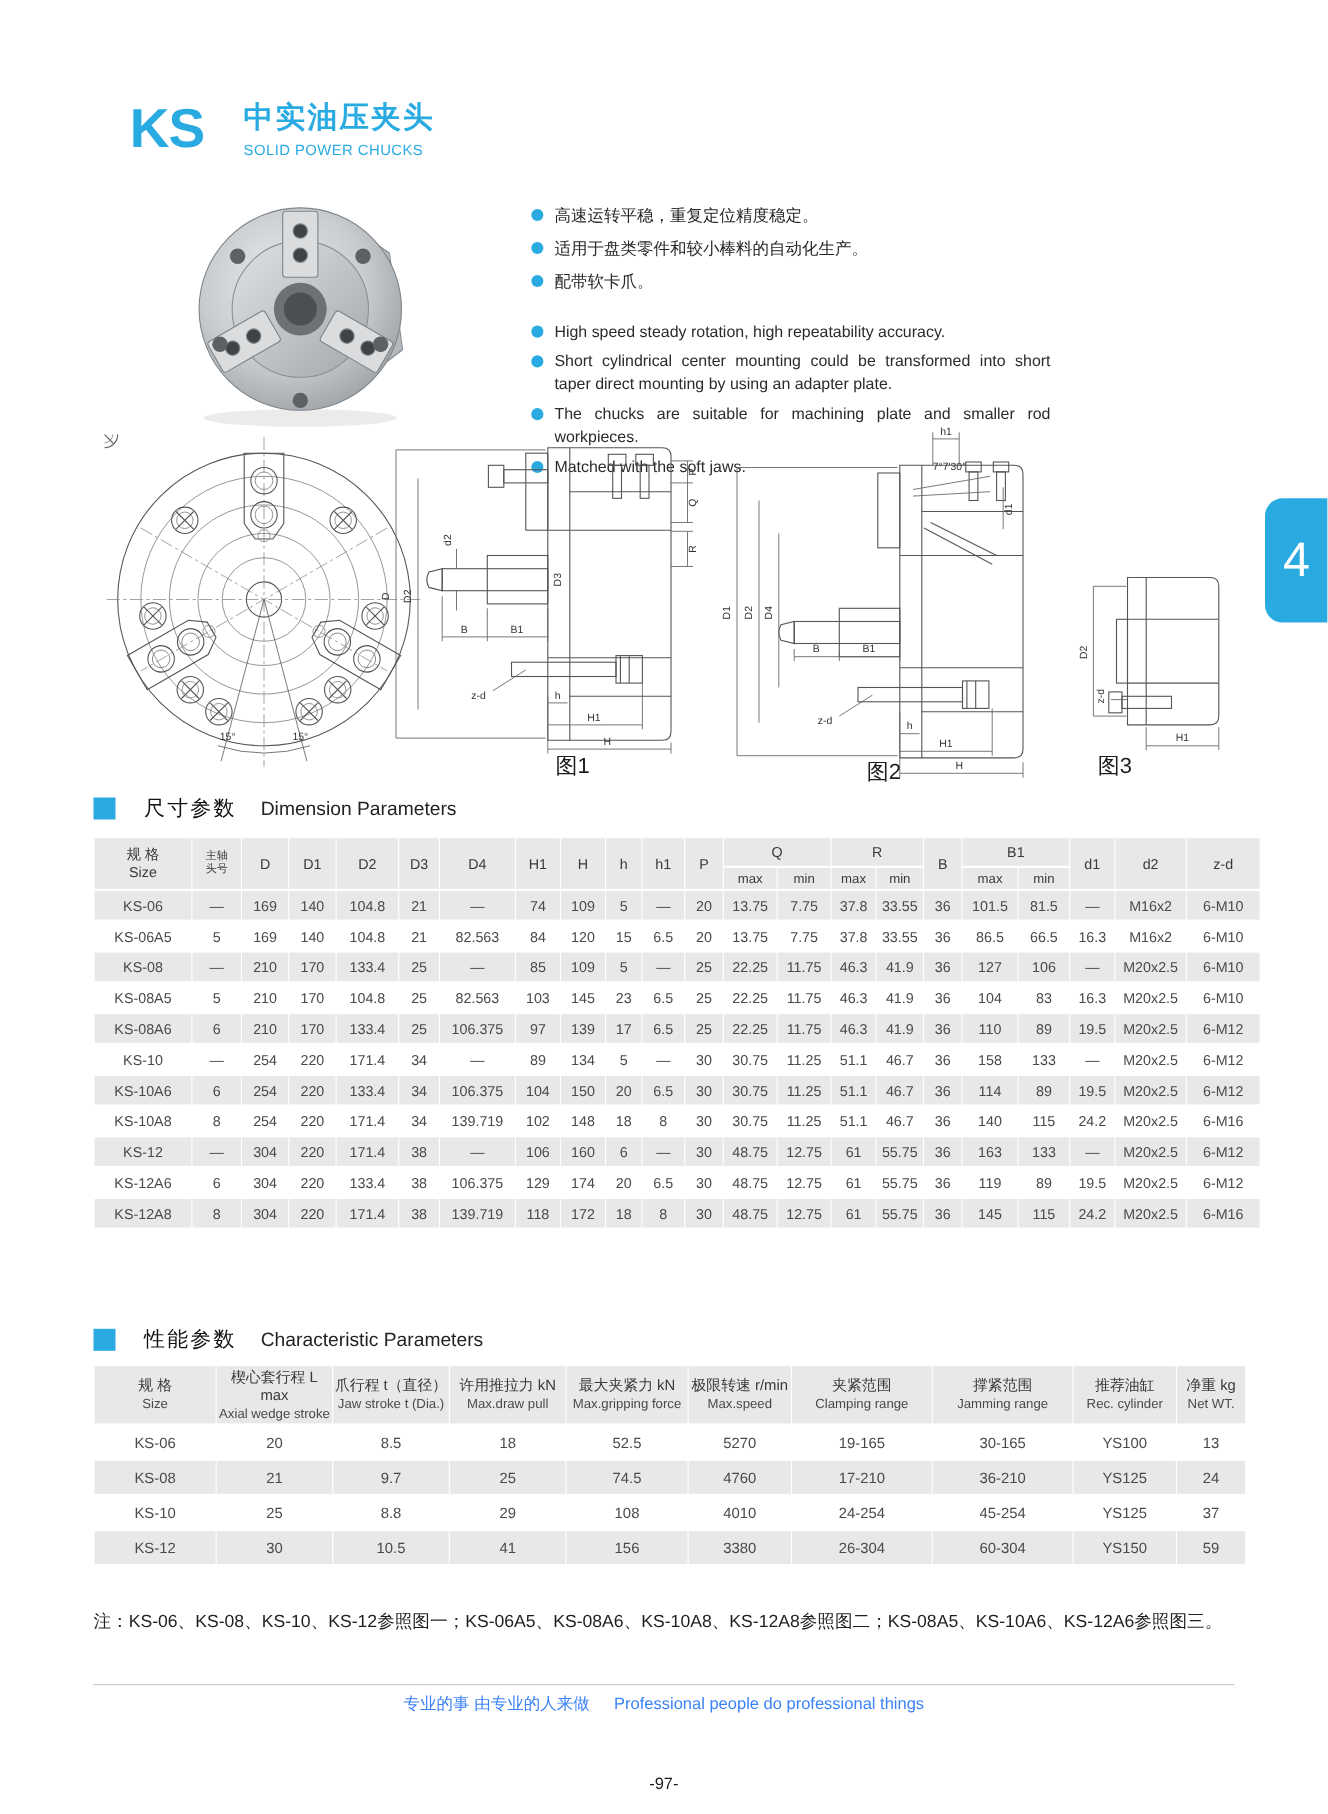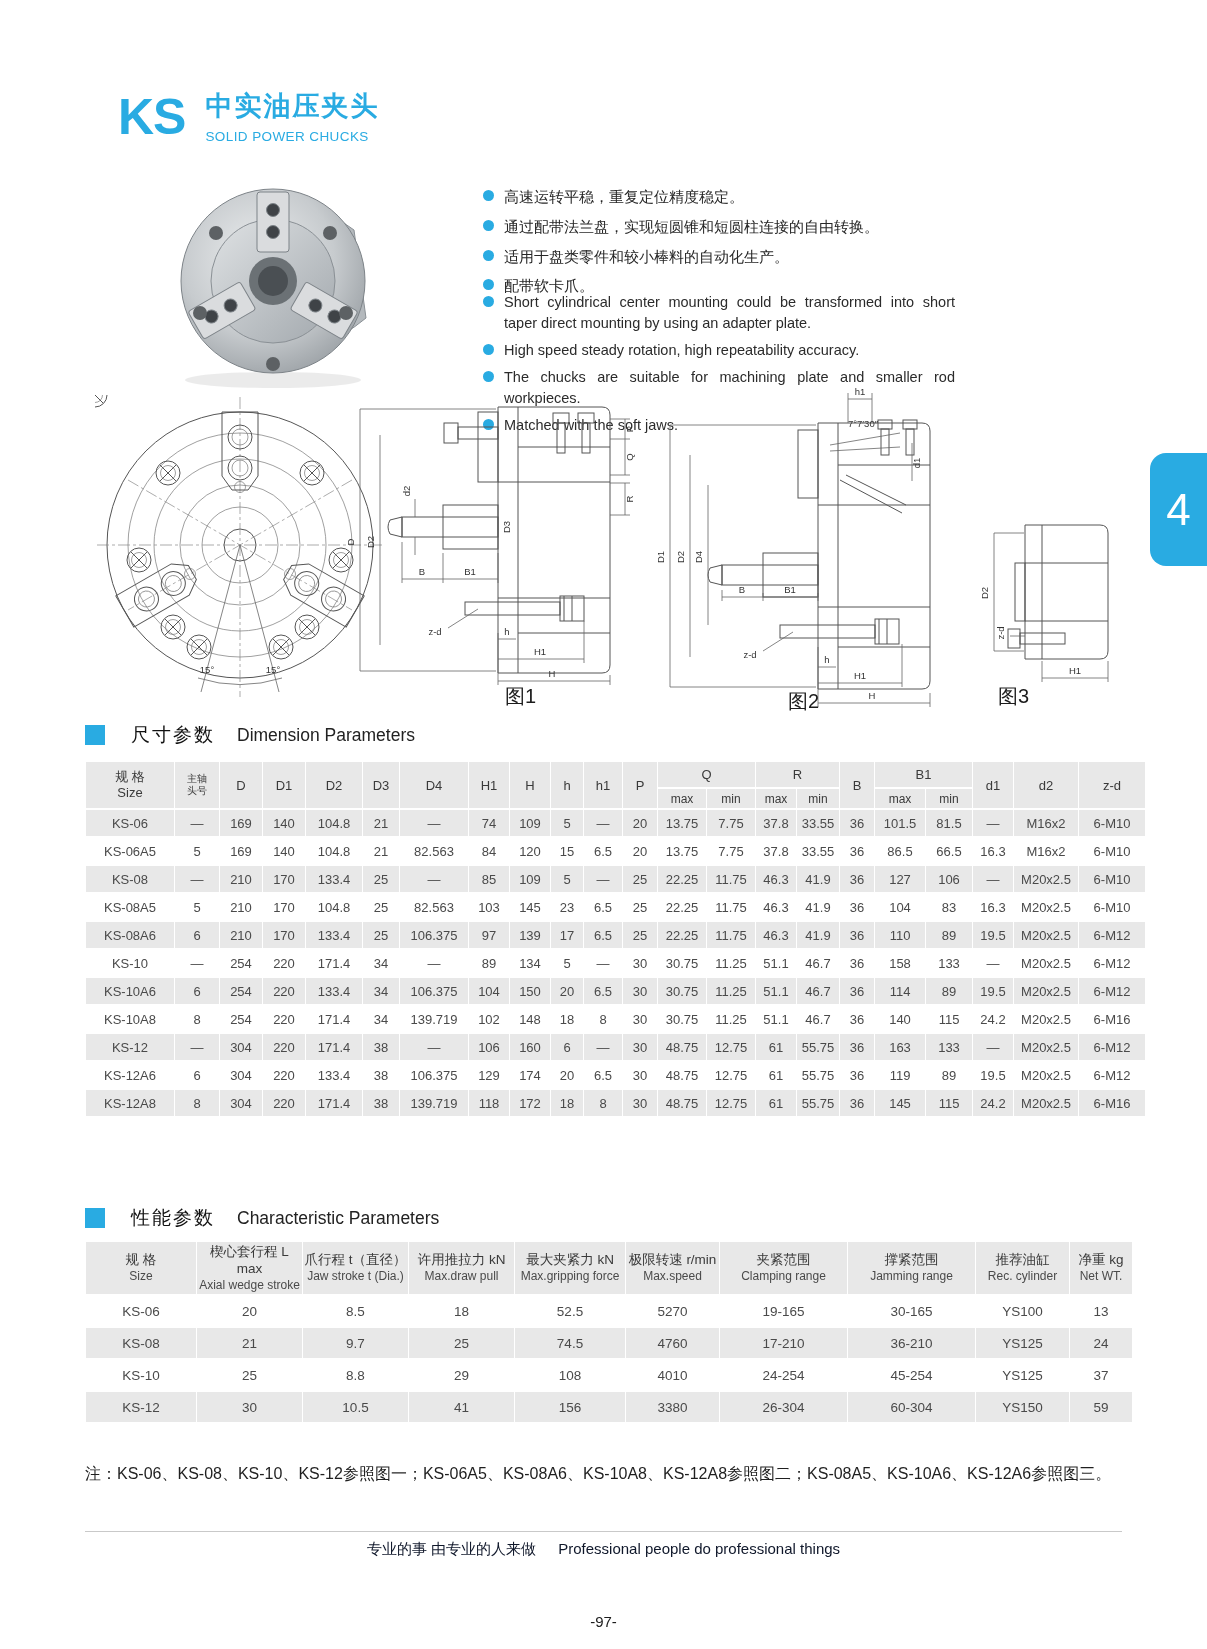--- a/index.html
+++ b/index.html
@@ -2,21 +2,21 @@
 <html style="--accent: #29ABE2;"><head>
 <meta charset="utf-8">
 <style>
   html,body{margin:0;padding:0;background:#fff;}
   .page{position:relative;width:1207px;height:1649px;background:#fff;overflow:hidden;
         font-family:"Liberation Sans",sans-serif;color:#222;}
 
   
   .brand{position:absolute;left:118px;top:92px;display:flex;align-items:flex-start;}
   .brand .ks{font-size:50px;font-weight:bold;color:var(--accent,#29ABE2);line-height:1;letter-spacing:-1px;}
-  .brand .titles{margin-left:20px;}
+  .brand .titles{margin-left:36px;}
   .brand .tzh{font-size:27px;font-weight:bold;color:var(--accent,#29ABE2);line-height:1.1;letter-spacing:2px;}
   .brand .ten{font-size:13.5px;color:var(--accent,#29ABE2);margin-top:7px;letter-spacing:.4px;}
 
   
   .feat{list-style:none;margin:0;padding:0;position:absolute;left:483px;width:472px;}
   .feat.zh{top:186px;font-size:15px;color:#262626;}
   .feat.en{top:292px;font-size:14.5px;color:#2b2b2b;}
   .feat li{display:flex;margin-bottom:6px;line-height:1.45;text-align:justify;}
   .feat.zh li{margin-bottom:8px;}
   .dot{flex:0 0 11px;width:11px;height:11px;border-radius:50%;background:var(--accent,#29ABE2);
@@ -55,21 +55,21 @@
   .two{line-height:1.25;}
   .char-t{top:1240px;}
   .char-t th{height:52px;}
   .char-t .hzh{font-size:13.5px;line-height:1.3;}
   .char-t .hen{font-size:12px;line-height:1.3;color:#4a4a4a;}
   .char-t td{height:30px;}
 
   .note{position:absolute;left:85px;top:1448px;width:1060px;font-size:16px;color:#1f1f1f;}
 
   .foot-line{position:absolute;left:85px;top:1531px;width:1037px;height:1px;background:#c9c9c9;}
-  .slogan{position:absolute;left:0;top:1540px;width:1207px;text-align:center;font-size:15px;color:#0f172a;}
+  .slogan{position:absolute;left:0;top:1540px;width:1207px;text-align:center;font-size:15px;color:#3b82f6;}
   .slogan .en{margin-left:18px;}
   .pagenum{position:absolute;left:0;top:1569px;width:1207px;text-align:center;font-size:15px;color:#1c1c1c;margin-top:44px;}
 </style>
 </head>
 <body>
 
 <div class="page">
 
   <div class="brand">
     <div class="ks">KS</div>
@@ -123,39 +123,35 @@
     </g>
   </svg>
 
   <ul class="feat zh">
     <li>
         <span class="dot"></span>
         <span>高速运转平稳，重复定位精度稳定。</span>
       </li>
     <li>
         <span class="dot"></span>
-        <span>通过配带法兰盘，实现短圆锥和短圆柱连接的自由转换。</span>
-      </li>
-    <li>
-        <span class="dot"></span>
         <span>适用于盘类零件和较小棒料的自动化生产。</span>
       </li>
     <li>
         <span class="dot"></span>
         <span>配带软卡爪。</span>
       </li>
   </ul>
   <ul class="feat en">
     <li>
         <span class="dot"></span>
-        <span>Short cylindrical center mounting could be transformed into short taper direct mounting by using an adapter plate.</span>
+        <span>High speed steady rotation, high repeatability accuracy.</span>
       </li>
     <li>
         <span class="dot"></span>
-        <span>High speed steady rotation, high repeatability accuracy.</span>
+        <span>Short cylindrical center mounting could be transformed into short taper direct mounting by using an adapter plate.</span>
       </li>
     <li>
         <span class="dot"></span>
         <span>The chucks are suitable for machining plate and smaller rod workpieces.</span>
       </li>
     <li>
         <span class="dot"></span>
         <span>Matched with the soft jaws.</span>
       </li>
   </ul>

